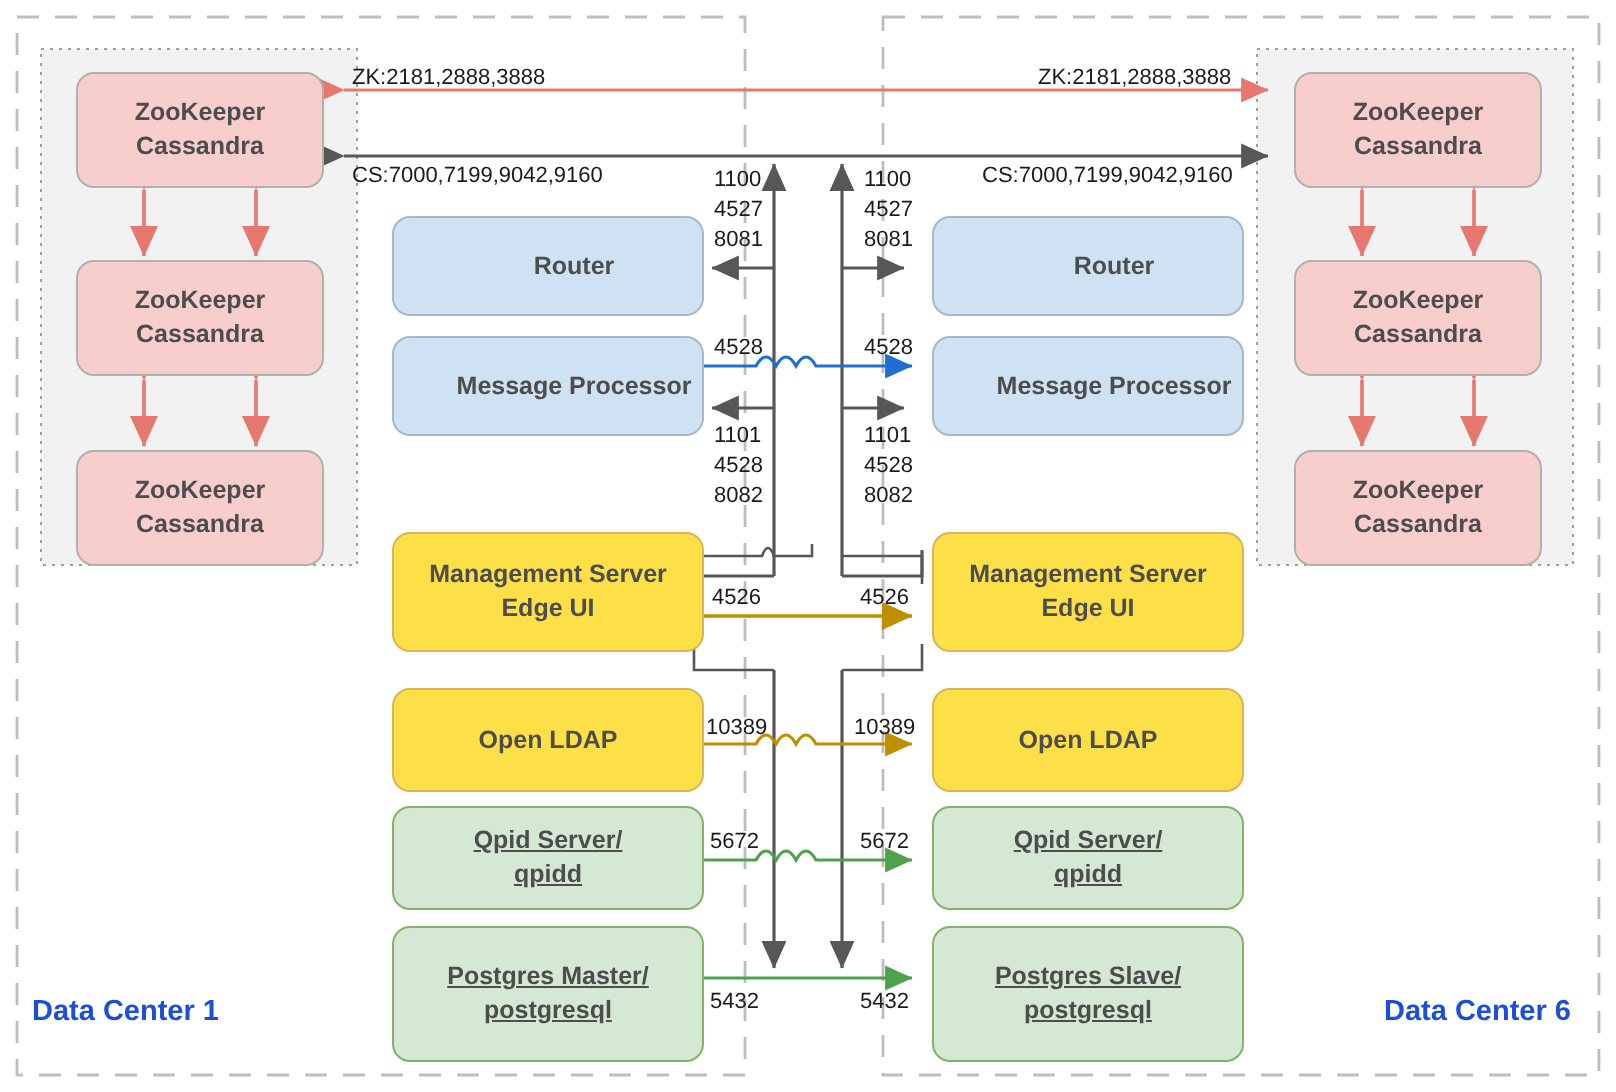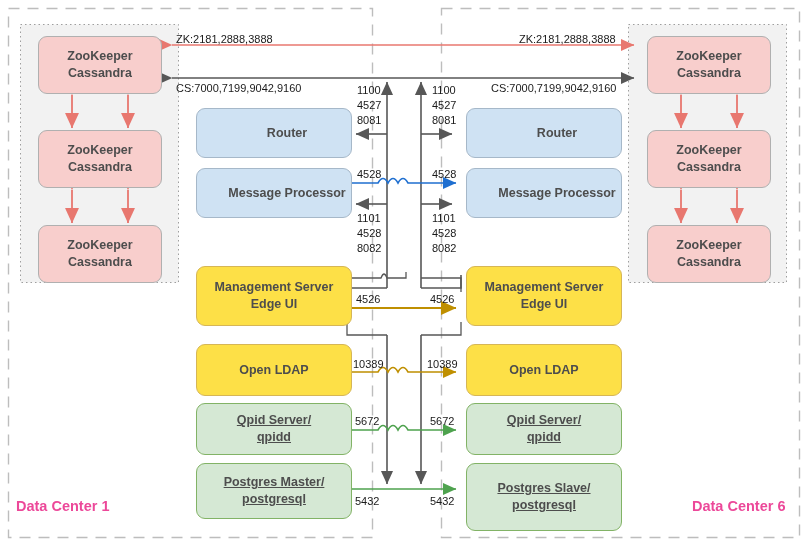--- a/index.html
+++ b/index.html
@@ -7,21 +7,21 @@
   #canvas{position:relative;width:808px;height:546px;background:#ffffff;overflow:hidden;}
   svg.layer{position:absolute;left:0;top:0;width:808px;height:546px;}
   .node{position:absolute;box-sizing:border-box;border-radius:9px;display:flex;
         align-items:center;justify-content:center;text-align:center;
         font-weight:bold;font-size:12.5px;color:#4d4d4d;line-height:1.35;
         border-width:1px;border-style:solid;}
   .n-pink{background:#f8cecc;border-color:#b0b0b0;}
   .n-blue{background:#cfe2f3;border-color:#a6b8c9;padding-left:26px;}
   .n-yellow{background:#fde047;border-color:#d6b656;}
   .n-green{background:#d5e8d4;border-color:#82b366;text-decoration:underline;}
-  .dc-label{position:absolute;font-weight:bold;font-size:14.5px;color:#ec4899;}
+  .dc-label{position:absolute;font-weight:bold;font-size:14.5px;color:#1d4ed8;}
   .portlbl{position:absolute;font-family:Liberation Sans, sans-serif;
            font-size:11px;color:#1a1a1a;white-space:pre;line-height:1.35;}
 </style>
 </head>
 <body>
 
 <div id="canvas">
 
   <svg class="layer">
 
@@ -143,21 +143,21 @@
   </div>
   <div class="node n-yellow" style="left:196px;top:344px;width:156px;height:52px;">
     <span>Open LDAP</span>
   </div>
   <div class="node n-green" style="left:196px;top:403px;width:156px;height:52px;">
     <span>
       <span>Qpid Server/</span><br>
       <span>qpidd</span>
     </span>
   </div>
-  <div class="node n-green" style="left:196px;top:463px;width:156px;height:56px;">
+  <div class="node n-green" style="left:196px;top:463px;width:156px;height:68px;">
     <span>
       <span>Postgres Master/</span><br>
       <span>postgresql</span>
     </span>
   </div>
 
   <div class="node n-pink" style="left:647px;top:36px;width:124px;height:58px;">
     <span>
       <span>ZooKeeper</span><br>
       <span>Cassandra</span>

